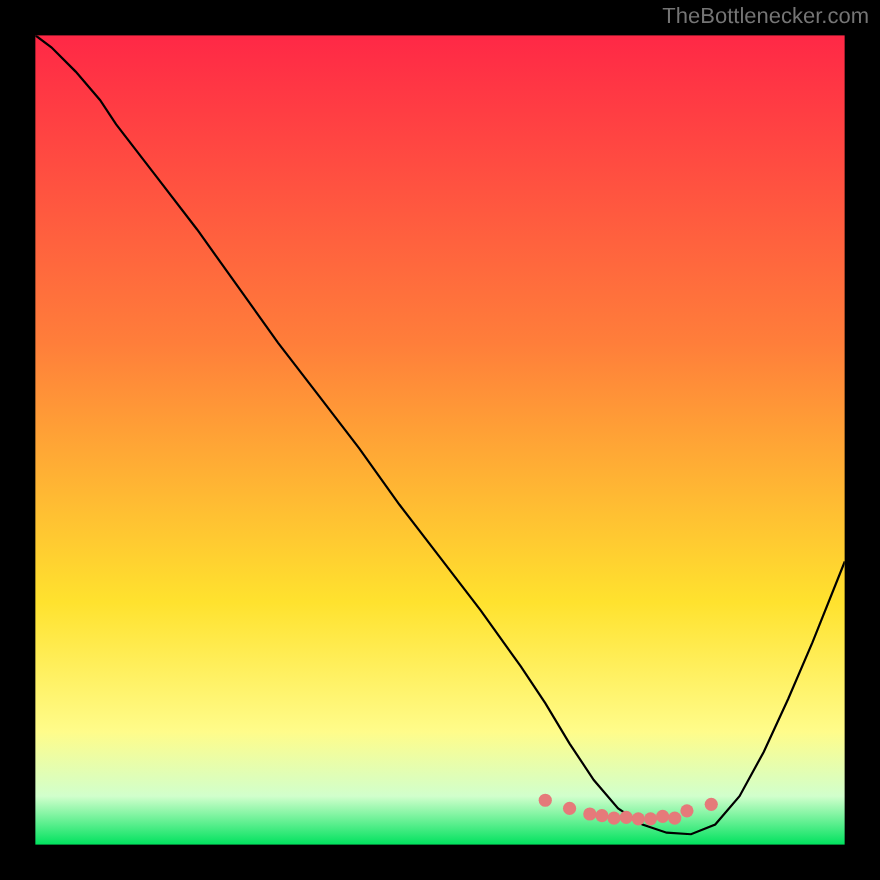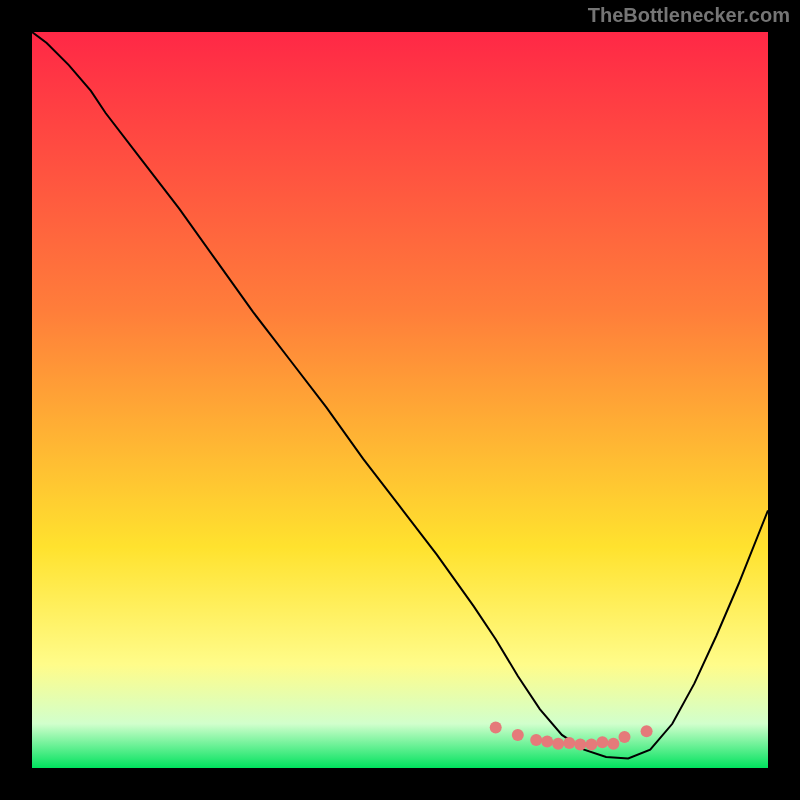--- a/index.html
+++ b/index.html
@@ -11,21 +11,21 @@
     position: relative;
     font-family: Arial, sans-serif;
     overflow: hidden;
   }
   .watermark {
     position: absolute;
     top: 4px;
     right: 10px;
     color: #757575;
     font-size: 20px;
-    font-weight: bold;
+    font-weight: normal;
     z-index: 10;
   }
   .plot-area {
     position: absolute;
     left: 32px;
     top: 32px;
     width: 736px;
     height: 736px;
   }
   svg {

